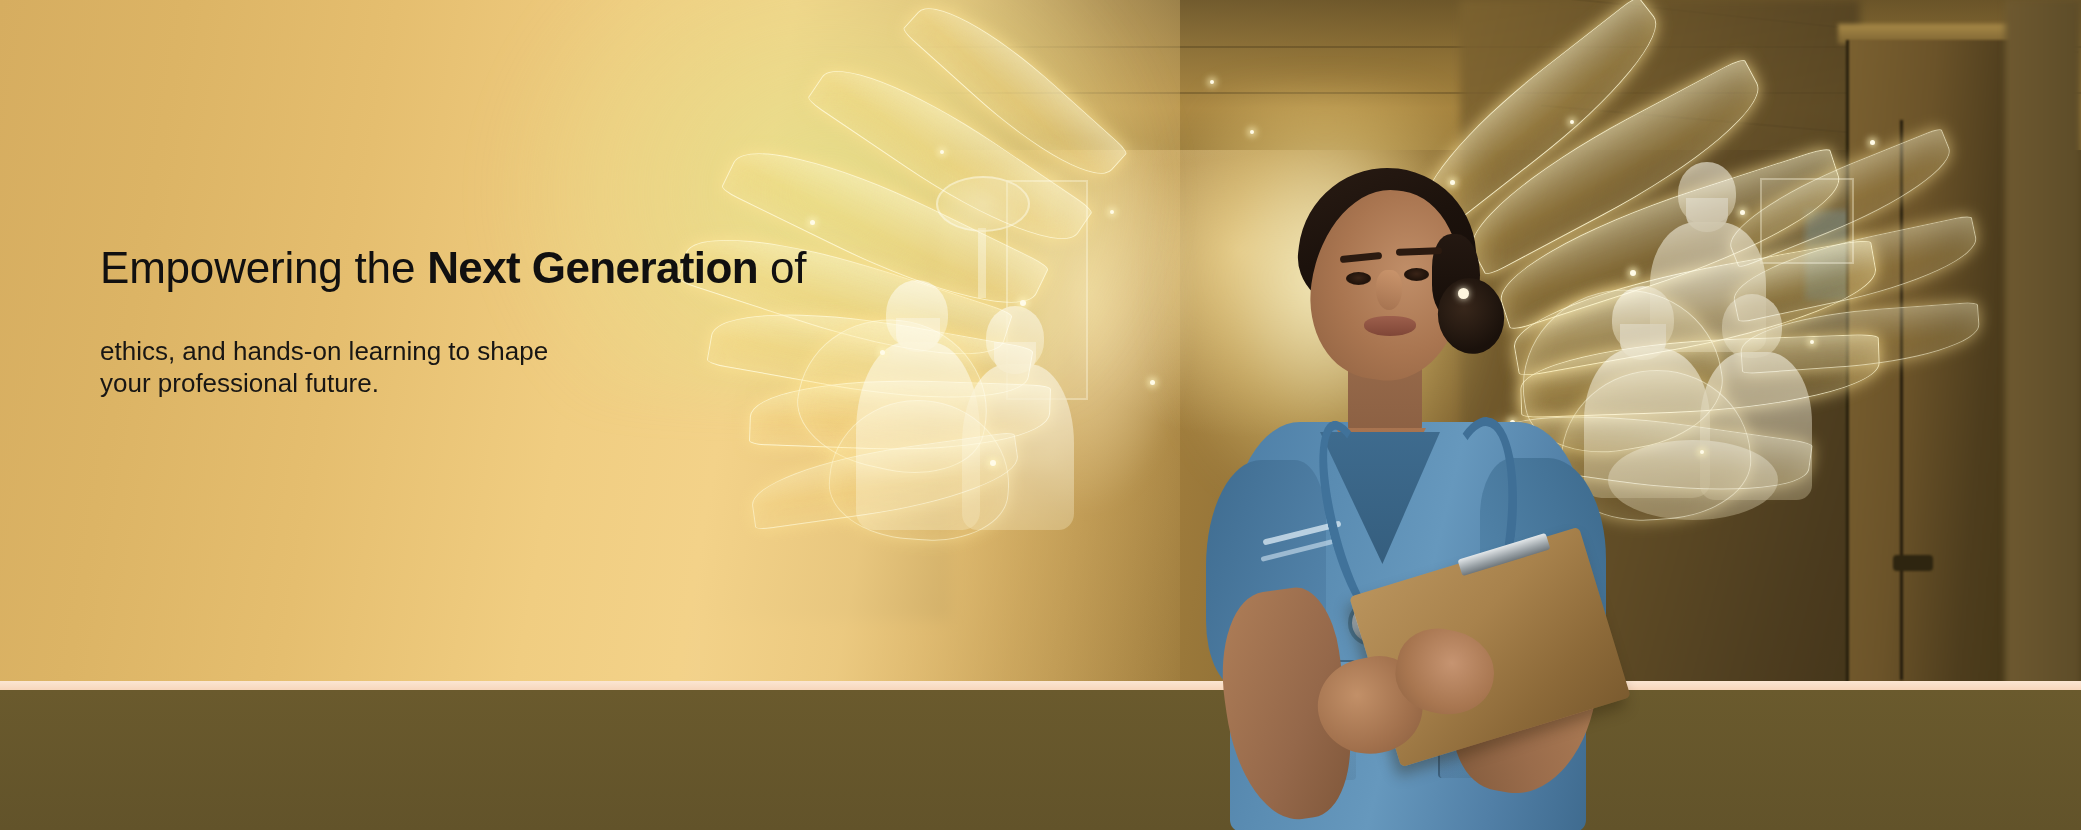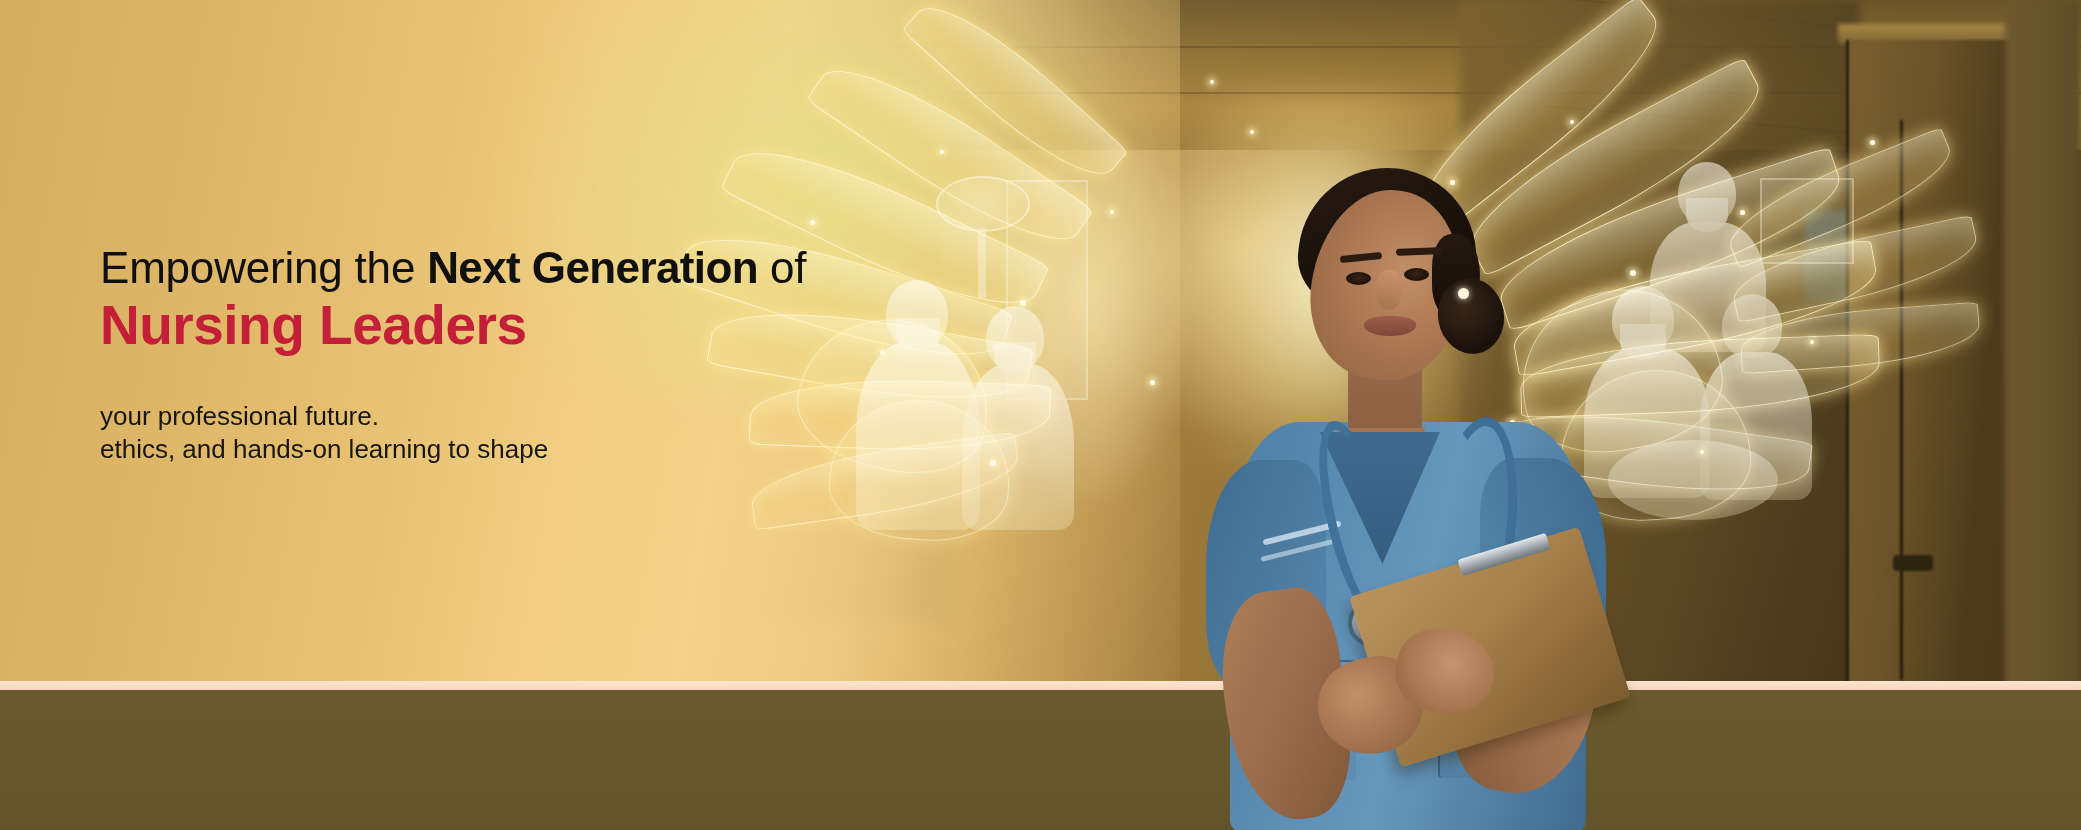--- a/index.html
+++ b/index.html
@@ -476,21 +476,20 @@
     <div class="n-arm-r"></div>
     <div class="clipboard"></div>
     <div class="clip-metal"></div>
     <div class="n-arm-l"></div>
     <div class="n-hand-l"></div>
     <div class="n-hand-r"></div>
   </div>
 
   <div class="content">
     <div class="headline"><span>Empowering the </span><span class="bold">Next Generation</span><span> of</span></div>
-    <div class="headline-2">Nursing Leaders</div>
     <div class="subcopy">
+      <div>ethics, and hands-on learning to shape</div>
       <div>your professional future.</div>
-      <div>ethics, and hands-on learning to shape</div>
     </div>
   </div>
 
 
 </div>
 
 </body></html>

